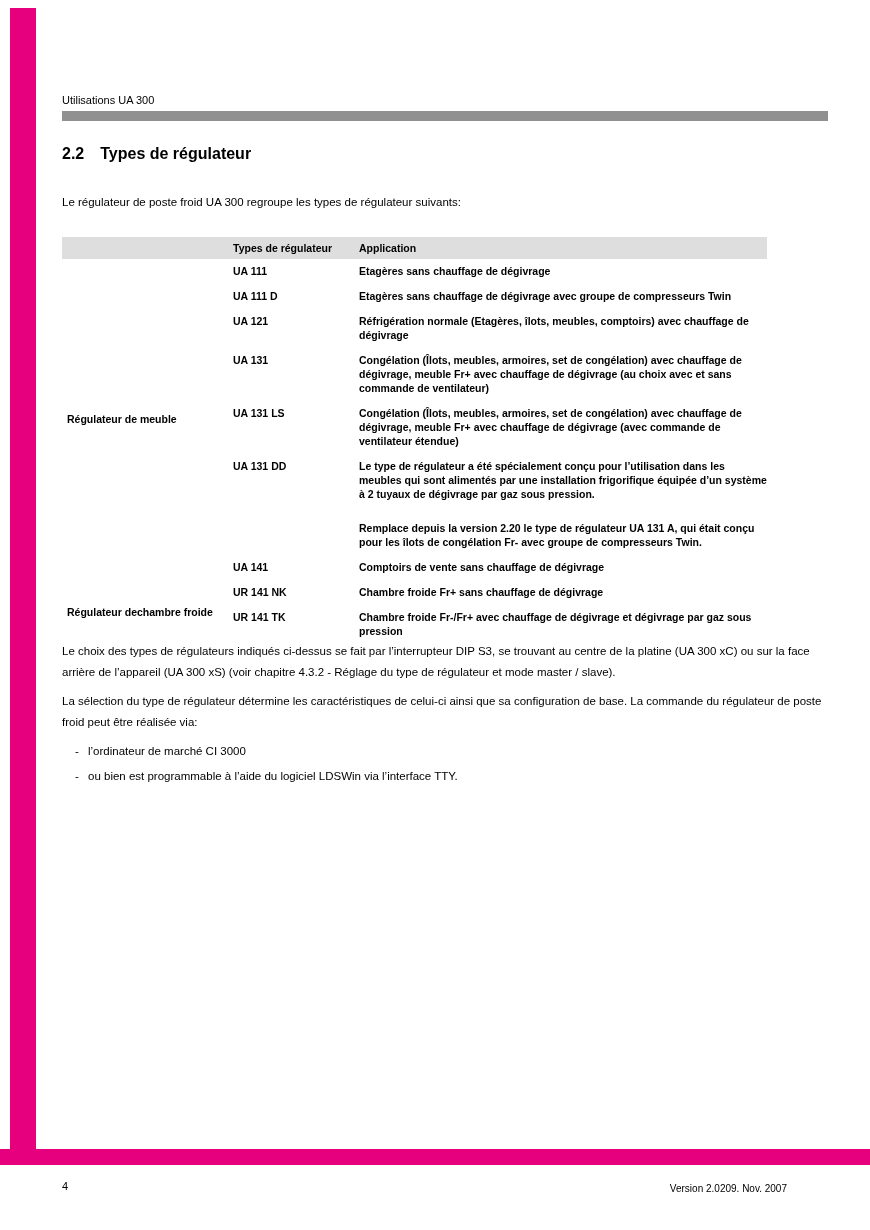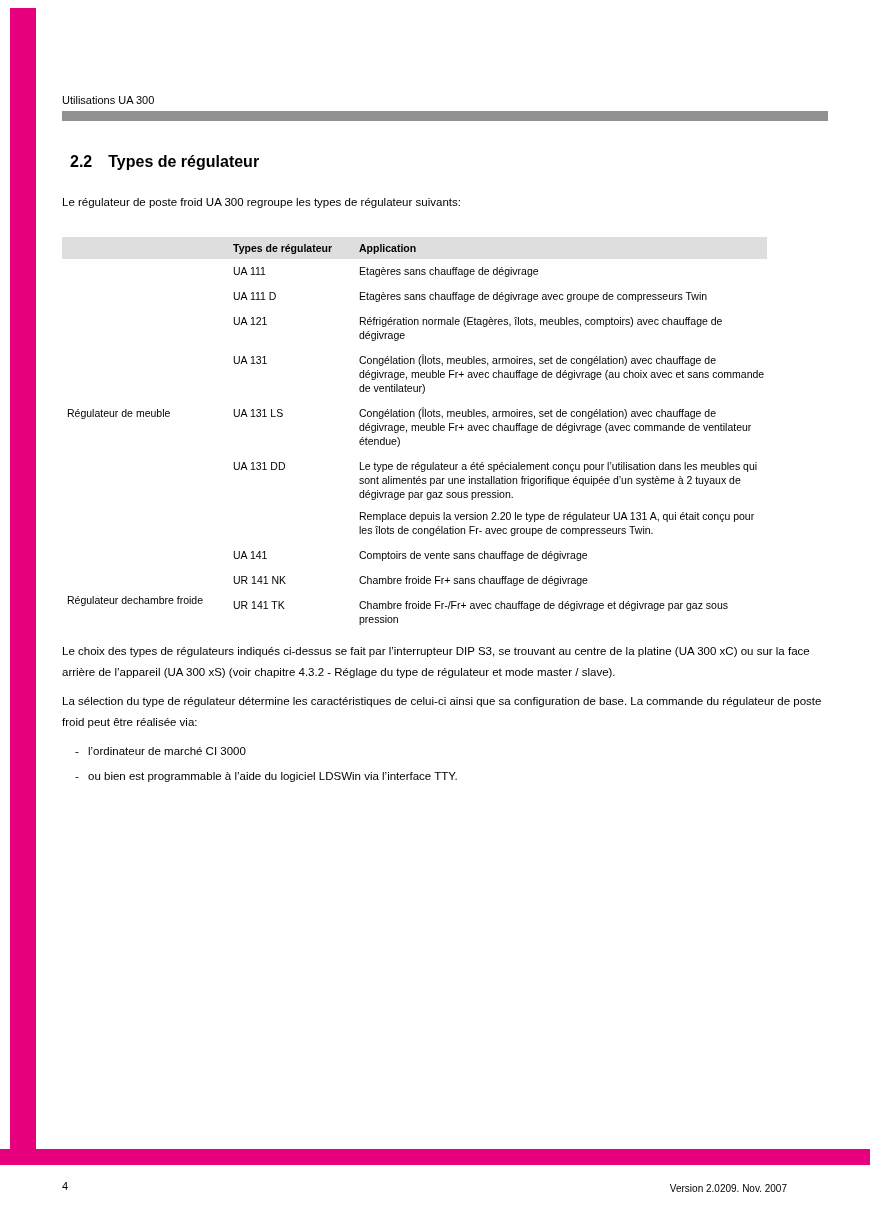--- a/index.html
+++ b/index.html
@@ -11,43 +11,43 @@
   
   .left-bar   { position:absolute; left:10px; top:8px; width:26px; height:1157px; background:#e6007e; }
   .bottom-bar { position:absolute; left:0; top:1149px; width:870px; height:16px; background:#e6007e; }
 
   
   .running-header { position:absolute; left:62px; top:94px; font-size:11px; line-height:13px; }
   .header-rule    { position:absolute; left:62px; top:111px; width:766px; height:10px; background:#909090; }
 
   
   .section-heading {
-    position:absolute; left:62px; top:145px; margin:8px;
+    position:absolute; left:62px; top:145px; margin:0;
     font-size:16px; font-weight:bold; display:flex; gap:16px;
   }
 
   .intro { position:absolute; left:62px; top:194px; margin:0; font-size:11.5px; line-height:16px; }
 
   
   .reg-table {
     position:absolute; left:62px; top:237px; width:705px;
     border-collapse:collapse; table-layout:fixed;
     font-size:10.5px; line-height:14px;
   }
   .reg-table col.c1 { width:171px; }
   .reg-table col.c2 { width:126px; }
   .reg-table col.c3 { width:408px; }
   .reg-table thead th {
     background:#dedede; height:22px; text-align:left; vertical-align:middle;
     font-weight:bold; padding:0; font-size:10.5px;
   }
-  .reg-table tbody td { vertical-align:top; padding:5px 0 6px 0; }
+  .reg-table tbody td { vertical-align:top; padding:5px 0 6px 0;font-weight:bold; }
   .reg-table td.glabel { vertical-align:middle; padding-left:5px; }
   .reg-table td.app p { margin:0; }
-  .reg-table td.app p + p { margin-top:8px; }
+  .reg-table td.app p + p { margin-top:20px; }
 
   
   .body-copy { position:absolute; left:62px; top:641px; width:768px; font-size:11.5px; line-height:21px; }
   .body-copy p { margin:0 0 8px 0; }
   .bullet-list { list-style:none; margin:5px 0 0 0; padding:0; }
   .bullet-list li { position:relative; padding-left:26px; margin-bottom:4px; line-height:21px; }
   .bullet-list li::before { content:"-"; position:absolute; left:13px; top:0; }
 
   
   .page-number  { position:absolute; left:62px; top:1180px; font-size:11px; }

